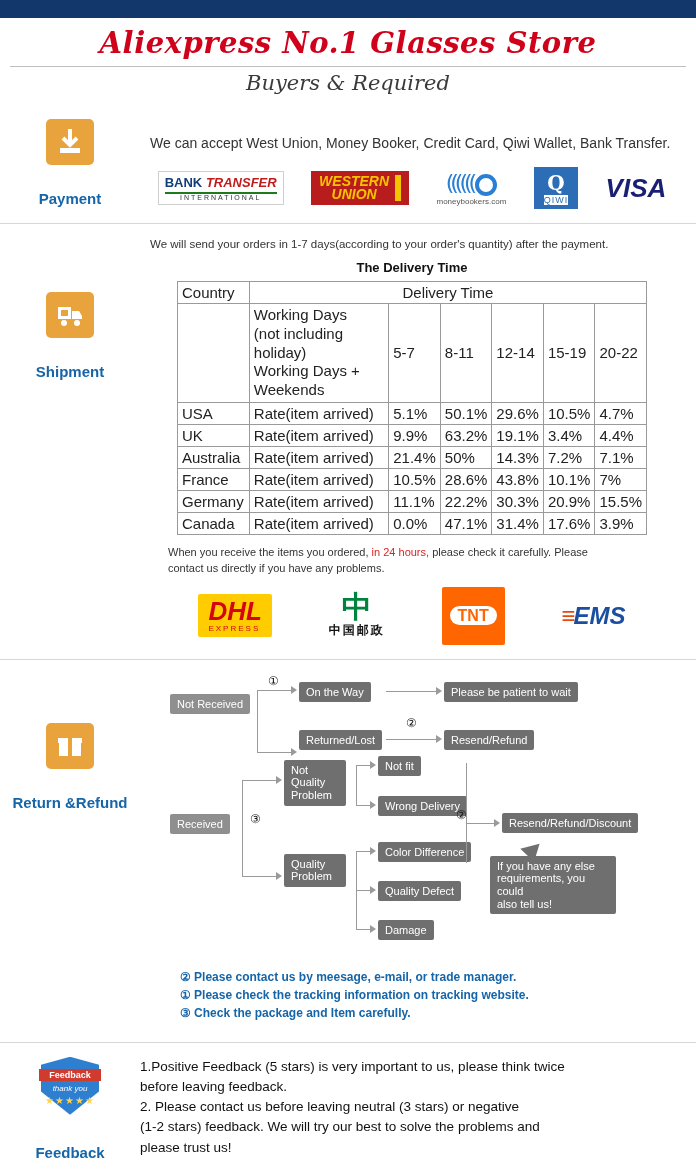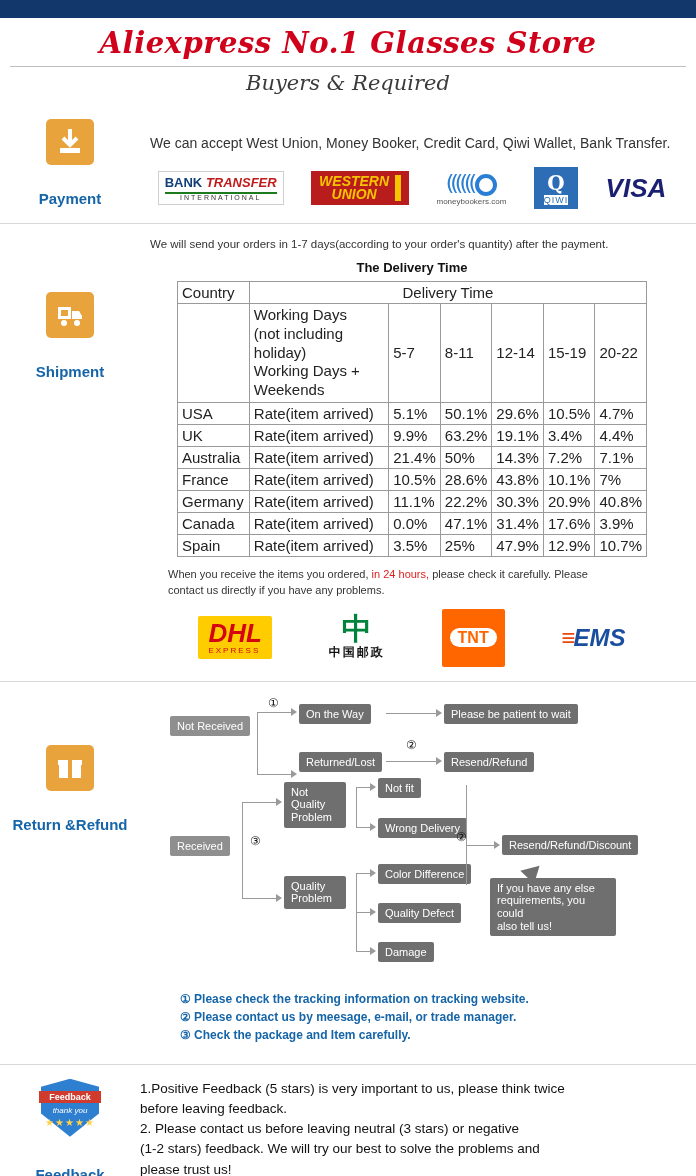--- a/index.html
+++ b/index.html
@@ -378,39 +378,30 @@
           <td>10.1%</td>
           <td>7%</td>
         </tr>
         <tr>
           <td>Germany</td>
           <td>Rate(item arrived)</td>
           <td>11.1%</td>
           <td>22.2%</td>
           <td>30.3%</td>
           <td>20.9%</td>
-          <td>40.8%</td>
+          <td>15.5%</td>
         </tr>
         <tr>
           <td>Canada</td>
           <td>Rate(item arrived)</td>
           <td>0.0%</td>
           <td>47.1%</td>
           <td>31.4%</td>
           <td>17.6%</td>
           <td>3.9%</td>
-        </tr>
-        <tr>
-          <td>Spain</td>
-          <td>Rate(item arrived)</td>
-          <td>3.5%</td>
-          <td>25%</td>
-          <td>47.9%</td>
-          <td>12.9%</td>
-          <td>10.7%</td>
         </tr>
       </tbody>
         </table>
 
       <div class="check-note">
         <span>When you receive the items you ordered,</span>
         <span class="hl">in 24 hours,</span>
         <span>please check it carefully. Please</span>
         <div>contact us directly if you have any problems.</div>
       </div>
@@ -516,22 +507,22 @@
 
         <div class="tail" style="left:372px; top:178px; transform:rotate(-15deg);"></div>
         <div class="fbox wrap callout" style="left:340px; top:188px; width:126px;">
           <div>If you have any else</div>
           <div>requirements, you could</div>
           <div>also tell us!</div>
         </div>
       </div>
 
       <div class="notes">
+        <div>② Please contact us by meesage, e-mail, or trade manager.</div>
         <div>① Please check the tracking information on tracking website.</div>
-        <div>② Please contact us by meesage, e-mail, or trade manager.</div>
         <div>③ Check the package and Item carefully.</div>
       </div>
     </div>
   </div>
 
   <div class="section">
     <div class="left-col">
       <div class="fb-shield">
         <div class="sh"></div>
         <div class="ribbon">Feedback</div>

